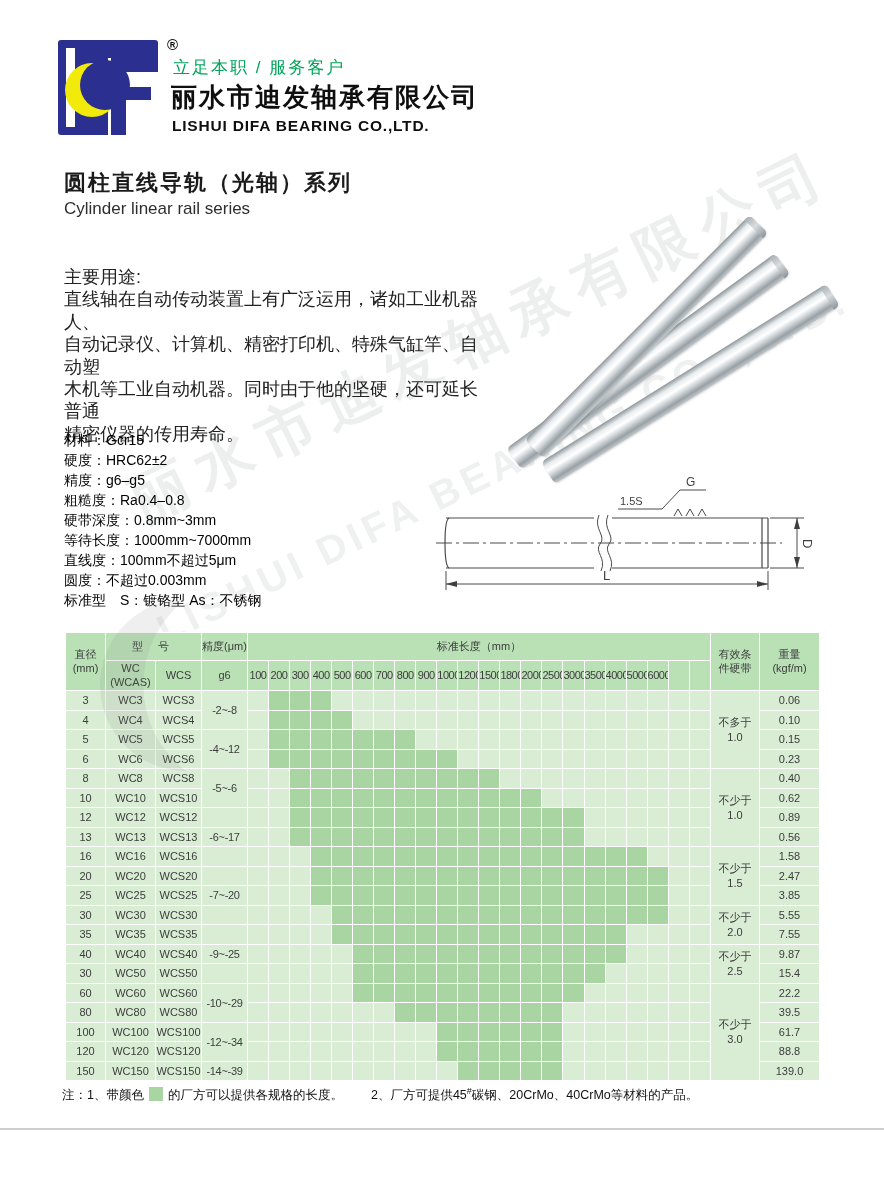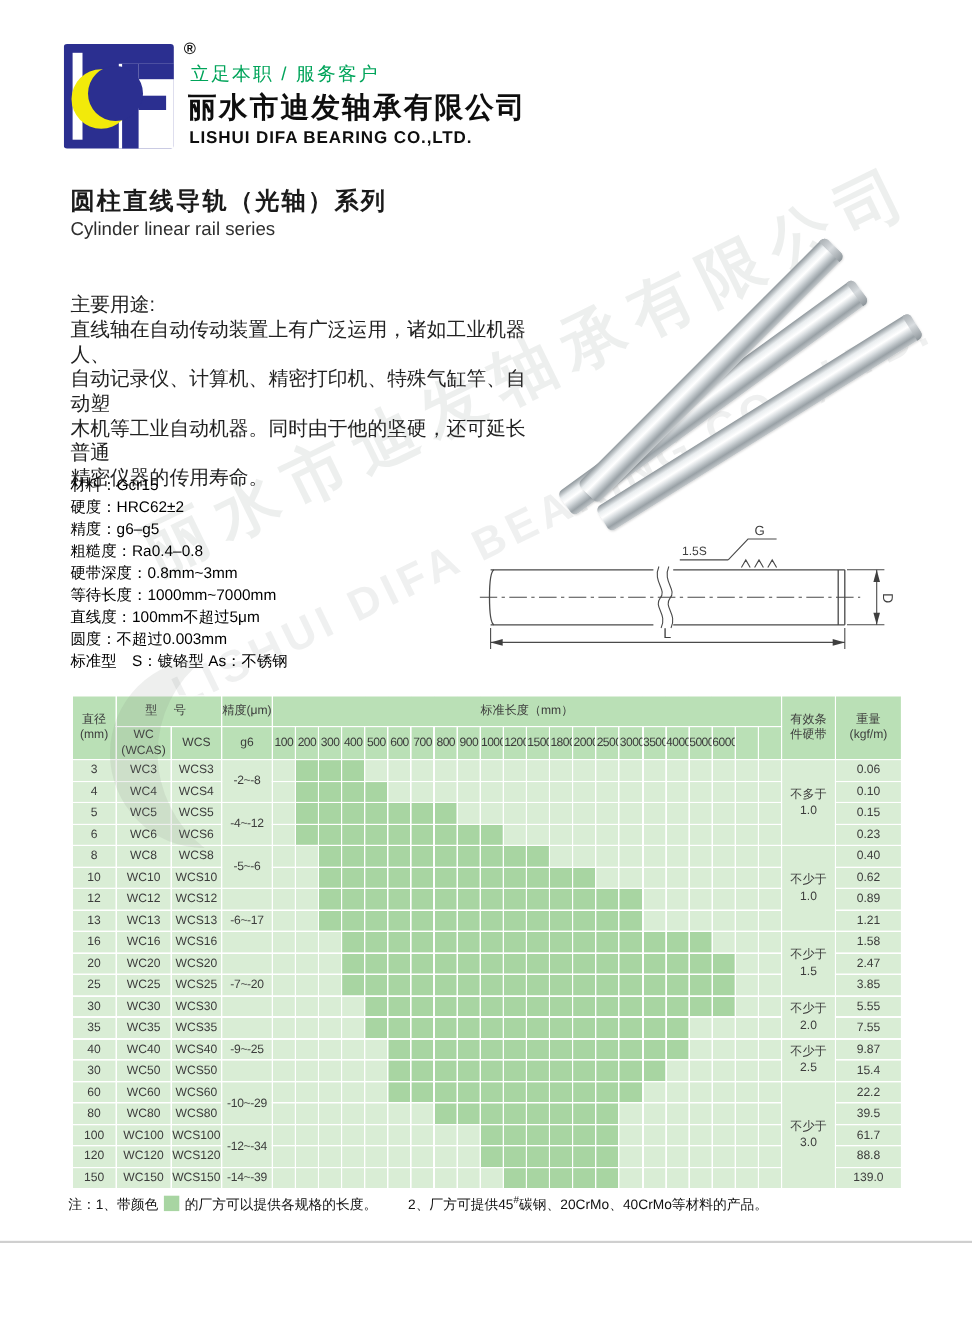--- a/index.html
+++ b/index.html
@@ -448,21 +448,21 @@
             <td class="len on"></td>
             <td class="len on"></td>
             <td class="len on"></td>
             <td class="len on"></td>
             <td class="len off"></td>
             <td class="len off"></td>
             <td class="len off"></td>
             <td class="len off"></td>
             <td class="len off"></td>
             <td class="len off"></td>
-            <td class="w">1.21</td>
+            <td class="w">0.56</td>
           </tr>
           <tr>
             <td class="d">16</td>
             <td class="wc">WC16</td>
             <td class="wcs">WCS16</td>
             <td class="g6"></td>
             <td class="len off"></td>
             <td class="len off"></td>
             <td class="len off"></td>
             <td class="len on"></td>

